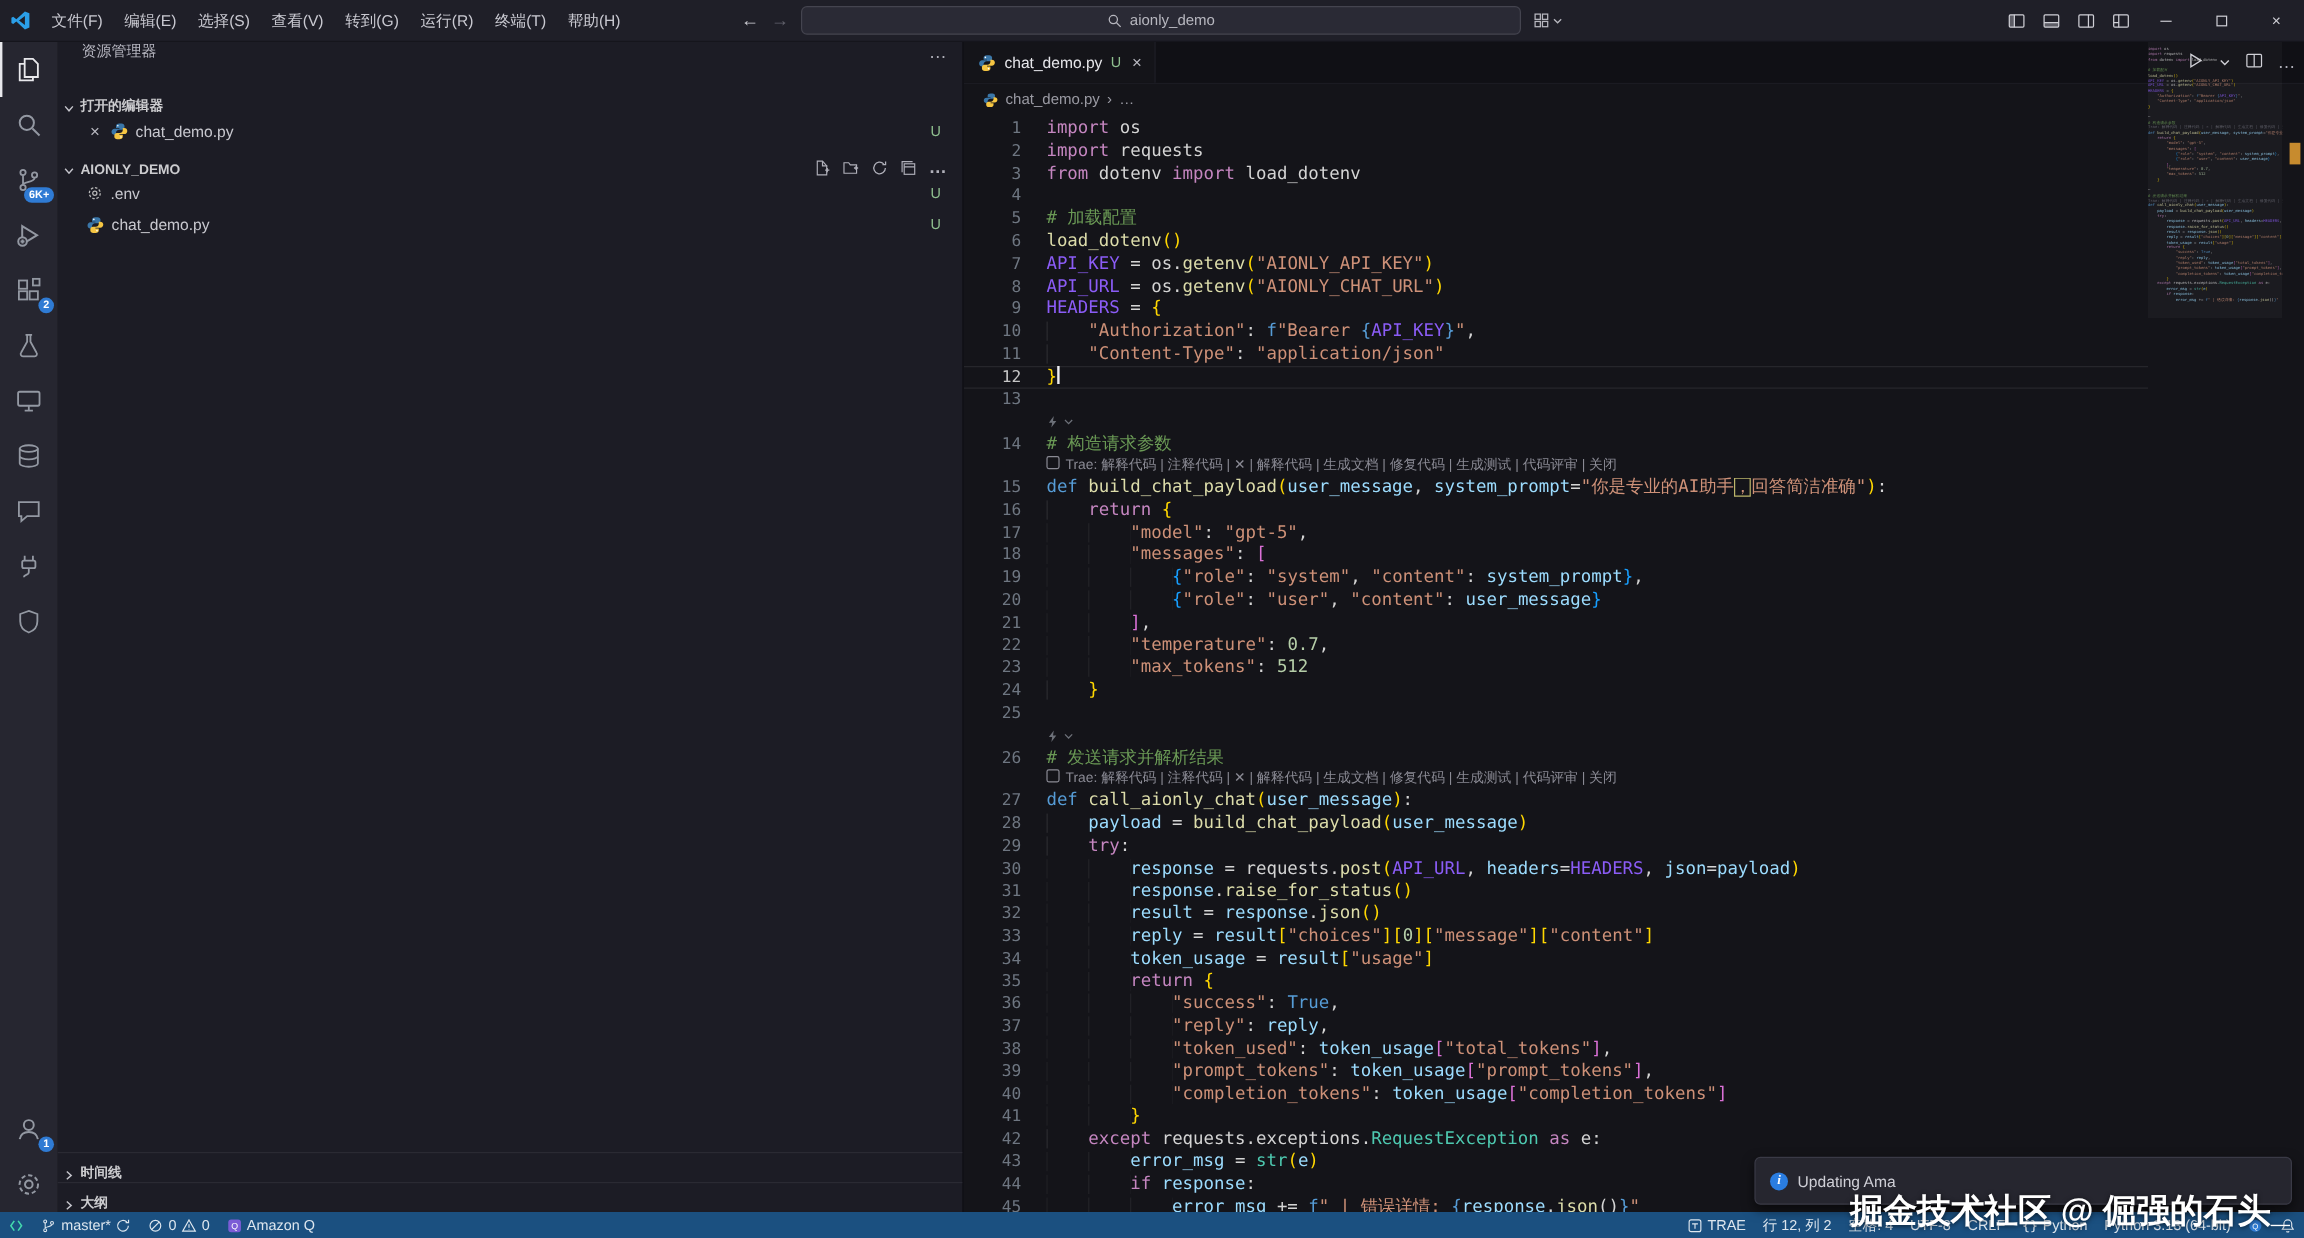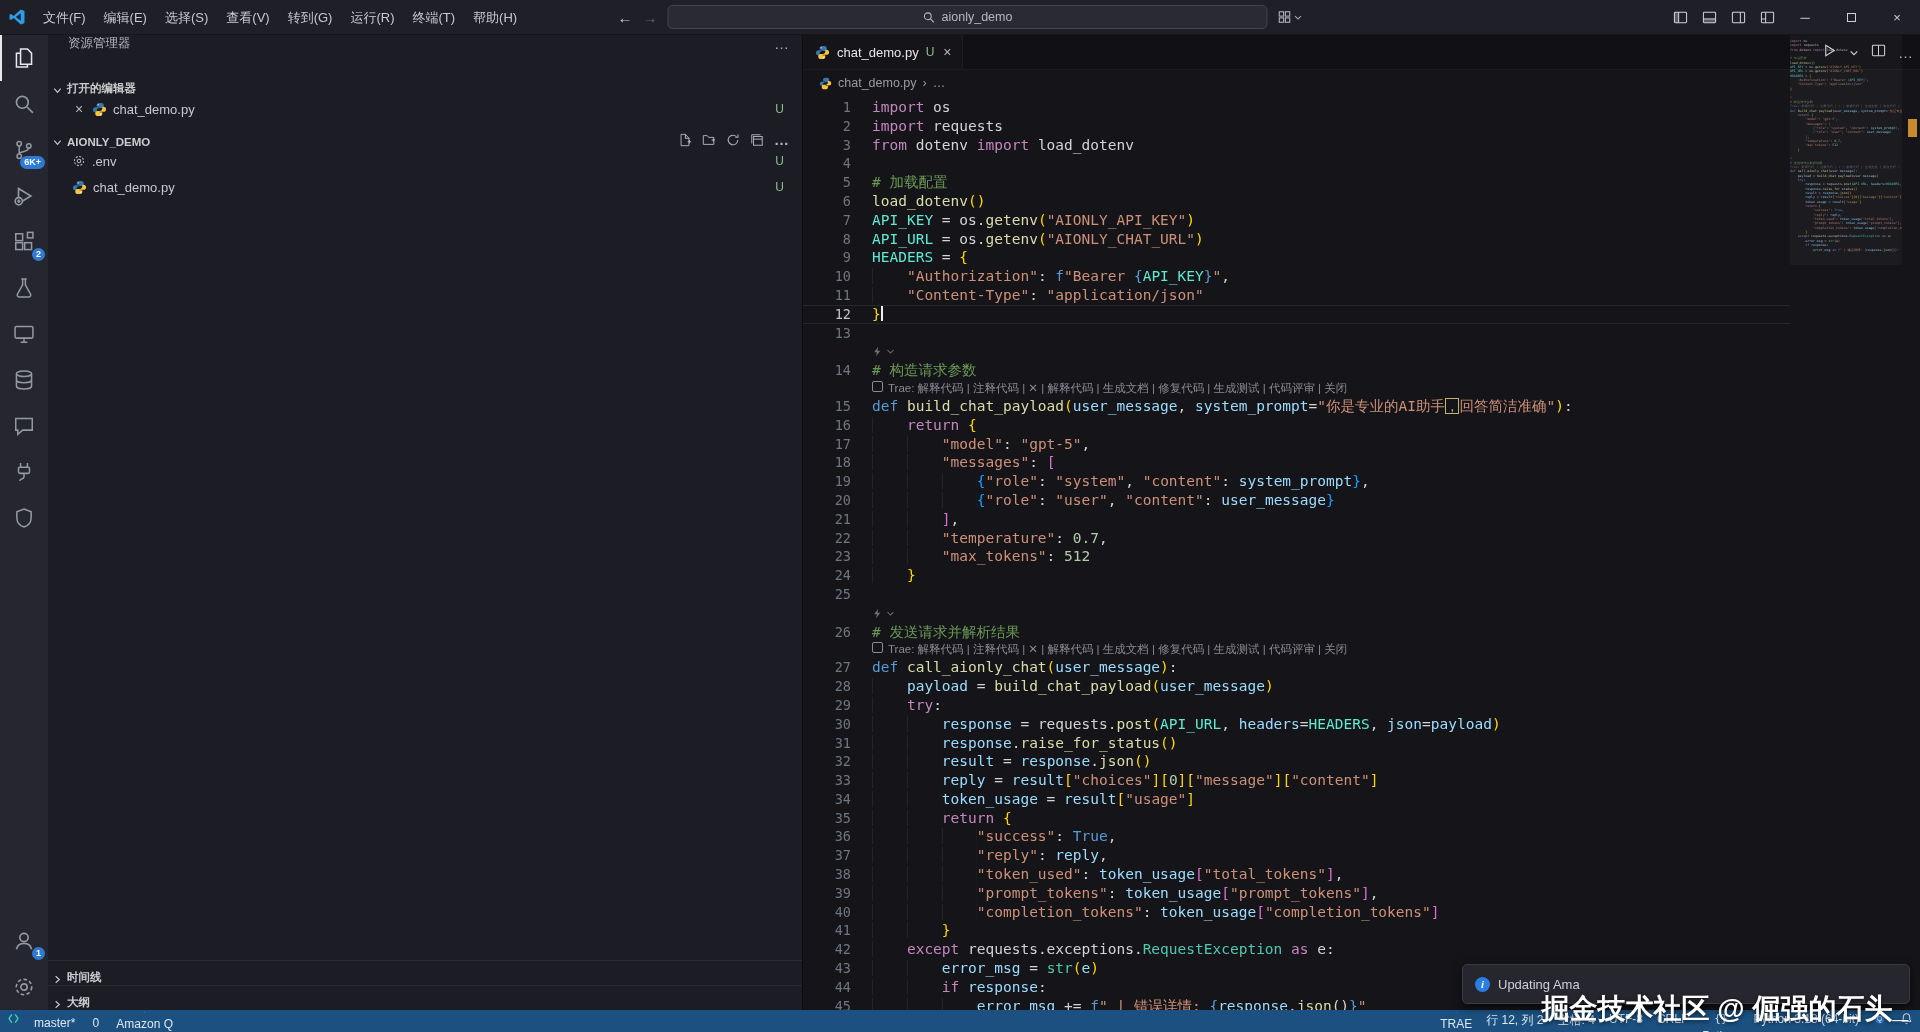--- a/index.html
+++ b/index.html
@@ -63,21 +63,21 @@
   #breadcrumb { position:absolute; top:35px; left:0; right:0; height:26px; display:flex; align-items:center; gap:6px;
     padding-left:16px; color:#9b9ba4; font-size:12.5px; }
   #code-area { position:absolute; top:61px; bottom:0; left:0; right:130px; overflow:hidden; }
   #code-lines { padding-top:2px; }
   .row { display:flex; height:18.8px; line-height:18.8px; font-family:"DejaVu Sans Mono",monospace; font-size:14.5px; }
   .row.cur { box-shadow:inset 0 1px 0 #ffffff14, inset 0 -1px 0 #ffffff14; }
   .ln { width:48px; flex:0 0 48px; text-align:right; color:#6e7681; font-size:13.5px; }
   .ln.active { color:#c6c6c6; }
   .code { padding-left:21px; white-space:pre; }
   .tk-k{color:#C586C0} .tk-d{color:#569CD6} .tk-f{color:#DCDCAA} .tk-s{color:#CE9178}
-  .tk-c{color:#6A9955} .tk-n{color:#B5CEA8} .tk-v{color:#9CDCFE} .tk-C{color:#5eead4}
+  .tk-c{color:#6A9955} .tk-n{color:#B5CEA8} .tk-v{color:#9CDCFE} .tk-C{color:#8b5cf6}
   .tk-p{color:#D4D4D4} .tk-t{color:#4EC9B0} .tk-g{color:#FFD700} .tk-m{color:#DA70D6} .tk-u{color:#179FFF}
   .tk-sb{color:#CE9178; box-shadow:inset 0 0 0 1px #BDB76B;}
   .ind { background-image:linear-gradient(to right,#ffffff12 1px,transparent 1px); background-size:34.93px 100%; }
   .cursor { display:inline-block; width:2px; height:15px; background:#eeeef2; vertical-align:-2px; }
   .ai-row .code { display:flex; align-items:center; gap:3px; opacity:.75; }
   .lens-row { height:17px; line-height:17px; }
   .lens-text { font-family:"Liberation Sans","DejaVu Sans",sans-serif; font-size:11.5px; color:#8a8a94; }
   .lens-text::before { content:""; display:inline-block; width:9px; height:9px; border:1px solid #8a8a94; margin-right:5px; border-radius:2px;}
 
   
@@ -85,21 +85,21 @@
   #mm-inner { padding-top:4px; opacity:.8; }
   .mm-row { font-family:"DejaVu Sans Mono",monospace; font-size:3.2px; line-height:4.35px; height:4.35px; white-space:pre; }
   #mm-inner .ind { background:none; }
   .mm-viewport { position:absolute; top:0; height:230px; left:0; right:0; background:#ffffff08; }
   #ruler { position:absolute; top:0; bottom:0; right:0; width:18px; }
   .ruler-mark { position:absolute; right:3px; width:9px; background:#c78b2e; }
 
   
   #statusbar { position:absolute; left:0; right:0; bottom:0; height:22px; background:#1b5080; color:#dde6ee;
     display:flex; align-items:center; font-size:12px; z-index:40; }
-  .st-item { display:flex; align-items:center; gap:4px; padding:0 7px; height:19px; white-space:nowrap;flex-direction:column; }
+  .st-item { display:flex; align-items:center; gap:4px; padding:0 7px; height:19px; white-space:nowrap; }
   .st-item svg { width:13px; height:13px; }
   .st-right { margin-left:auto; display:flex; align-items:center; }
   .remote-ic { color:#43d9ad; font-weight:700; }
 
   
   #toast { position:absolute; right:10px; bottom:28px; width:448px; height:40px; background:#26262f;
     border:1px solid #3a3a46; border-radius:5px; box-shadow:0 4px 10px #0008; display:flex; align-items:center;
     gap:8px; padding:0 12px; color:#cfcfd6; font-size:13px; z-index:50; }
   .info-ic { width:15px; height:15px; border-radius:50%; background:#2a7de1; color:#fff; font-size:11px; font-weight:700;
     display:flex; align-items:center; justify-content:center; font-family:"Liberation Serif",serif; font-style:italic; flex:0 0 15px;}

